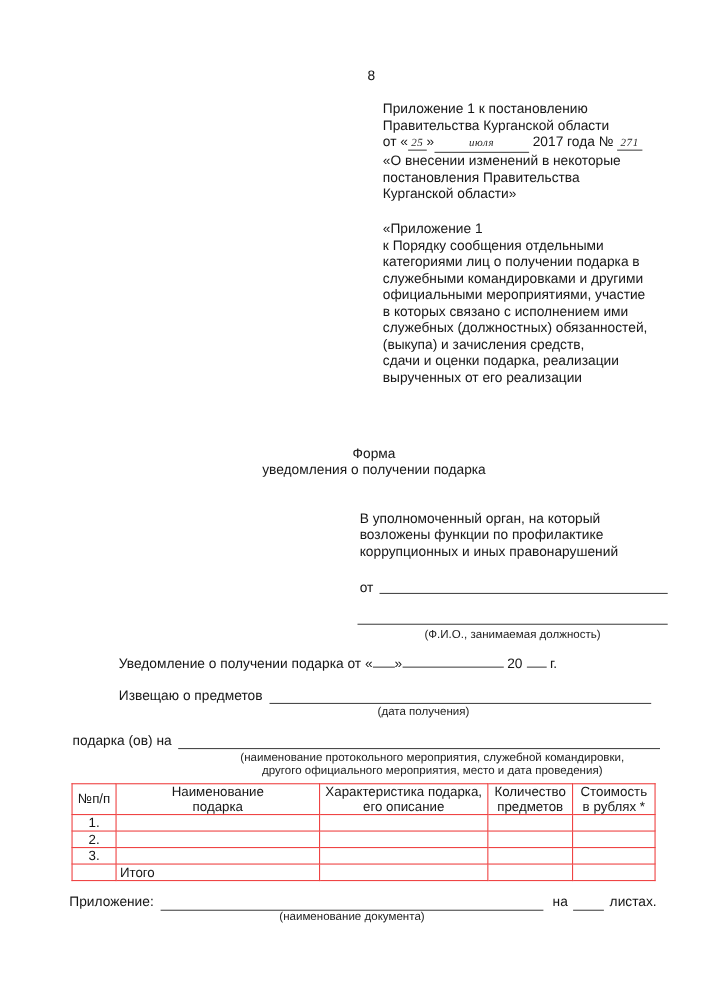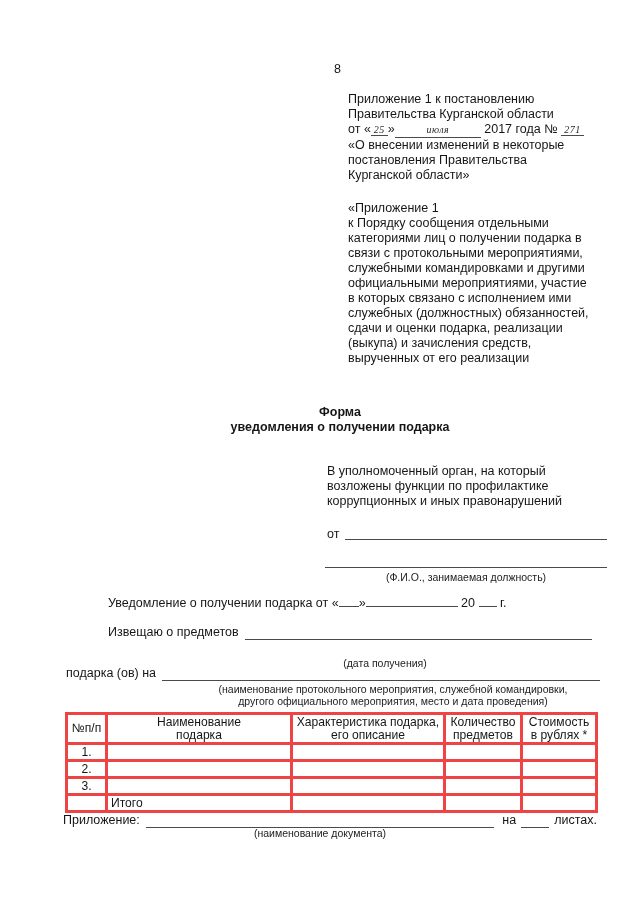--- a/index.html
+++ b/index.html
@@ -40,29 +40,29 @@
     align-items:flex-end;
     font-size:12.5px;
   }
   .flexline .lbl{white-space:nowrap;line-height:15px;}
   .fill-blank{
     flex:1;
     border-bottom:1px solid #4a4a4a;
     height:3px;
     margin-left:6px;
   }
-  .form-title{font-weight:bold;font-size:12.5px;line-height:15px;text-align:center;}
+  .form-title{font-weight:normal;font-size:12.5px;line-height:15px;text-align:center;}
   
   table.gift-table{
     border-collapse:collapse;
     table-layout:fixed;
     font-size:12.1px;
   }
   table.gift-table th, table.gift-table td{
-    border:3px solid #ef4444;
+    border:1px solid #ef4444;
     padding:0 3px;
     overflow:hidden;
   }
   table.gift-table th{
     font-weight:normal;
     text-align:center;
     white-space:pre-line;
     line-height:13px;
     height:27px;
     vertical-align:middle;
@@ -86,27 +86,26 @@
   <div class="ln"><span>от «</span><span class="hw u">25</span><span>»</span><span class="hw u" style="display:inline-block;width:80px;text-align:center;">июля</span> <span>2017 года №</span> <span class="hw u">271</span></div>
   <div class="ln">«О внесении изменений в некоторые</div>
   <div class="ln">постановления Правительства</div>
   <div class="ln">Курганской области»</div>
 </div>
 
 <div class="abs" style="left:348px;top:201px;">
   <div class="ln">«Приложение 1</div>
   <div class="ln">к Порядку сообщения отдельными</div>
   <div class="ln">категориями лиц о получении подарка в</div>
-  <div class="ln">связи с протокольными мероприятиями,</div>
   <div class="ln">служебными командировками и другими</div>
   <div class="ln">официальными мероприятиями, участие</div>
   <div class="ln">в которых связано с исполнением ими</div>
   <div class="ln">служебных (должностных) обязанностей,</div>
+  <div class="ln">(выкупа) и зачисления средств,</div>
   <div class="ln">сдачи и оценки подарка, реализации</div>
-  <div class="ln">(выкупа) и зачисления средств,</div>
   <div class="ln">вырученных от его реализации</div>
 </div>
 
 <div class="abs form-title" style="left:150px;top:405px;width:380px;">
   <div>Форма</div>
   <div>уведомления о получении подарка</div>
 </div>
 
 <div class="abs" style="left:327px;top:464px;">
   <div class="ln">В уполномоченный орган, на который</div>
@@ -118,21 +117,21 @@
 <div class="abs rule" style="left:345px;top:539px;width:262px;"></div>
 <div class="abs rule" style="left:325px;top:567px;width:282px;"></div>
 <div class="abs caption" style="left:325px;top:571px;width:282px;">(Ф.И.О., занимаемая должность)</div>
 
 <div class="abs ln" style="left:108px;top:595px;"><span>Уведомление о получении подарка от «</span><span class="iblank w20"></span><span>»</span><span class="iblank w92"></span> <span>20</span> <span class="iblank w18"></span> <span>г.</span></div>
 
 <div class="abs flexline" style="left:108px;top:624px;width:484px;height:16px;">
   <span class="lbl">Извещаю о предметов</span>
   <span class="fill-blank"></span>
 </div>
-<div class="abs caption" style="left:235px;top:641px;width:300px;margin-top:16px;">(дата получения)</div>
+<div class="abs caption" style="left:235px;top:641px;width:300px;">(дата получения)</div>
 
 <div class="abs flexline" style="left:66px;top:665px;width:534px;height:16px;">
   <span class="lbl">подарка (ов) на</span>
   <span class="fill-blank"></span>
 </div>
 <div class="abs caption" style="left:193px;top:683px;width:400px;">(наименование протокольного мероприятия, служебной командировки,</div>
 <div class="abs caption" style="left:193px;top:695px;width:400px;">другого официального мероприятия, место и дата проведения)</div>
 
 <table class="gift-table abs" style="left:65px;top:712px;width:530px;">
   <colgroup>

